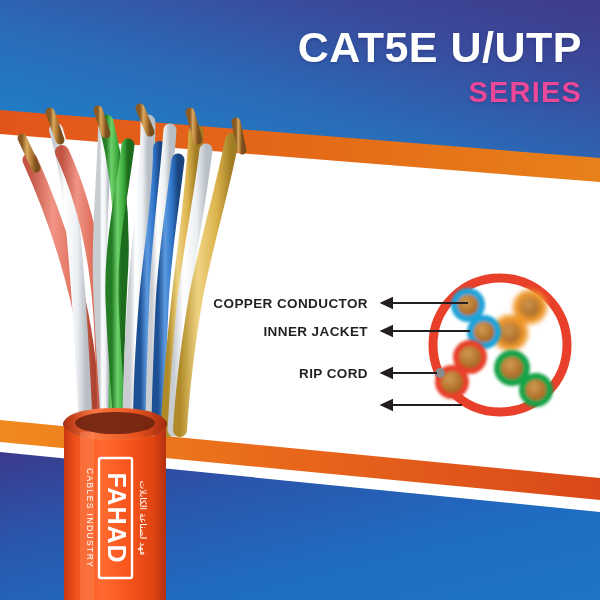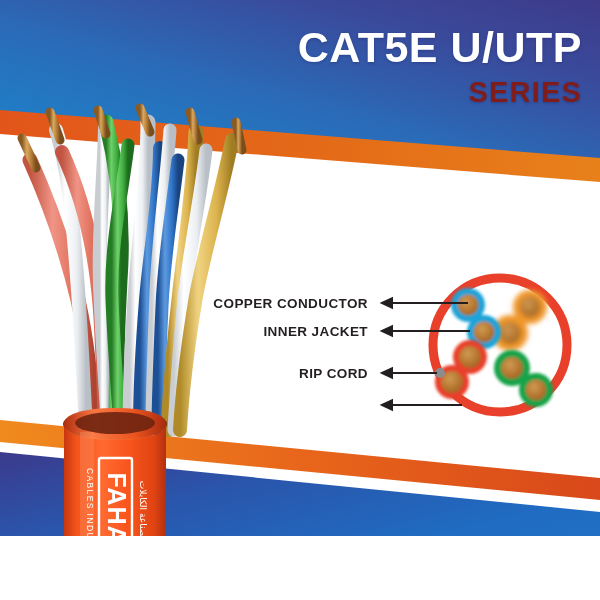--- a/index.html
+++ b/index.html
@@ -7,21 +7,21 @@
     margin: 0;
     padding: 0;
     background: #ffffff;
   }
   body {
     font-family: "Liberation Sans", sans-serif;
   }
   #poster {
     position: relative;
     width: 600px;
-    height: 536px;
+    height: 600px;
     overflow: hidden;
     background: #ffffff;
   }
 
   
   .bg-layer {
     position: absolute;
     inset: 0;
     width: 600px;
     height: 600px;
@@ -41,21 +41,21 @@
     display: block;
     color: #ffffff;
     font-size: 43px;
     line-height: 46px;
     font-weight: bold;
     letter-spacing: 0.5px;
     text-shadow: 0 1px 3px rgba(20,30,90,0.35);
   }
   .sub-title {
     display: block;
-    color: #7f1d1d;
+    color: #ec4899;
     font-size: 29px;
     line-height: 32px;
     font-weight: bold;
     letter-spacing: 1.2px;
     margin-top: 6px;
     text-shadow: 0 1px 3px rgba(20,30,90,0.35);
   }
 
   
   .callouts {

